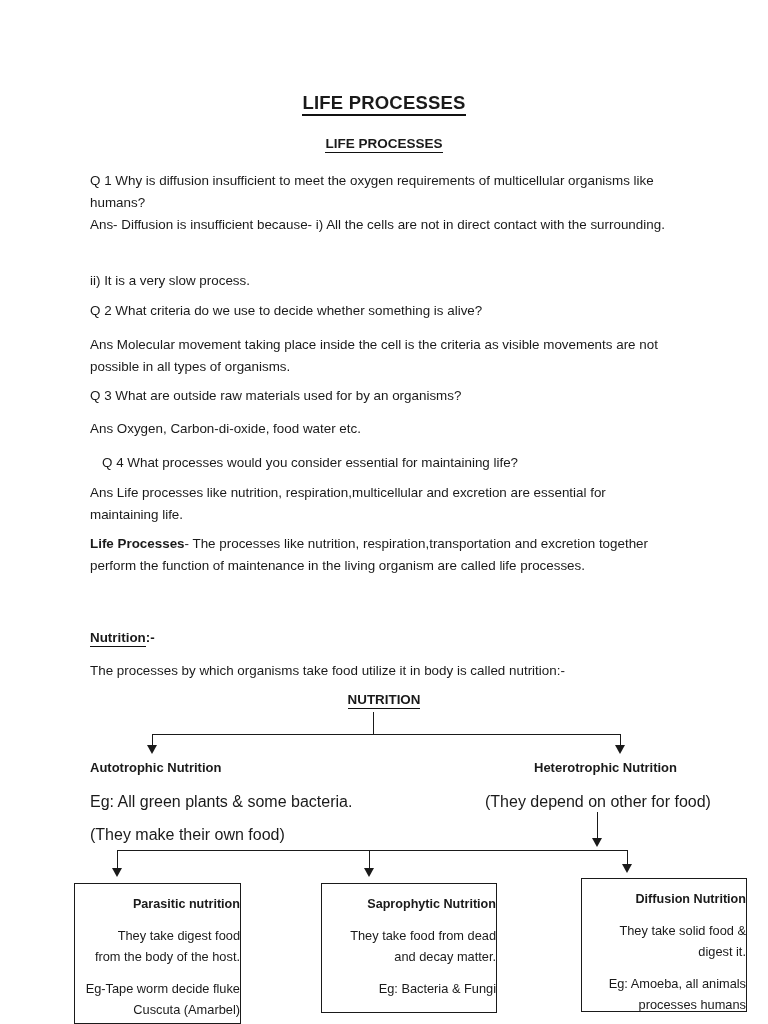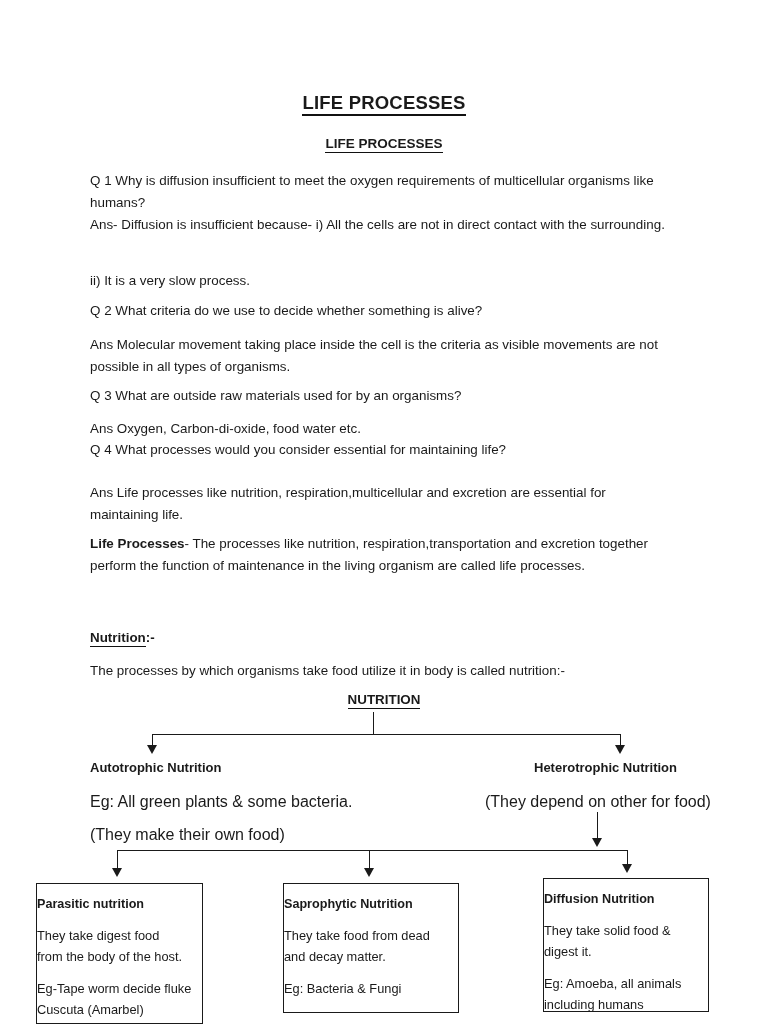--- a/index.html
+++ b/index.html
@@ -121,22 +121,23 @@
     border-right: 5px solid transparent;
     border-top: 9px solid #1a1a1a;
   }
 
   
   .nbox {
     position: absolute;
     border: 1.4px solid #1a1a1a;
     background: #fff;
     box-sizing: border-box;
-    text-align: left;
+    text-align: right;
     padding-top: 10px;
+    margin-left: 38px;
   }
   .nbox .bx-title {
     font-size: 12.6px;
     font-weight: bold;
     line-height: 20px;
   }
   .nbox .bx-line {
     font-size: 12.8px;
     line-height: 21px;
   }
@@ -154,21 +155,21 @@
     <span>LIFE PROCESSES</span>
   </div>
 
   <div class="para" style="top:170px;">Q 1  Why is diffusion insufficient to meet the oxygen requirements of multicellular organisms like humans?</div>
   <div class="para" style="top:214px;">Ans- Diffusion is insufficient because- i) All the cells are not in direct contact with the surrounding.</div>
   <div class="para" style="top:270px;">ii) It is a very slow process.</div>
   <div class="para" style="top:300px;">Q 2 What criteria do we use to decide whether something is alive?</div>
   <div class="para" style="top:334px;">Ans Molecular movement taking place inside the cell is the criteria as visible movements are not possible in all types of organisms.</div>
   <div class="para" style="top:385px;">Q 3 What are outside raw materials used for by an organisms?</div>
   <div class="para" style="top:418px;">Ans Oxygen, Carbon-di-oxide, food water etc.</div>
-  <div class="para" style="top:439px;">Q 4 What processes would you consider essential for maintaining life?</div>
+  <div class="para" style="top:452px;margin-left:12px;">Q 4 What processes would you consider essential for maintaining life?</div>
   <div class="para" style="top:482px;">Ans Life processes like nutrition, respiration,multicellular and excretion are essential for maintaining life.</div>
 
   <div class="para" style="top:533px;"><b>Life Processes</b><span>- The processes like nutrition, respiration,transportation and excretion together perform the function of maintenance in the living organism are called life processes.</span></div>
 
   <div class="heading-underline" style="top:627px;"><span class="u">Nutrition</span><span class="tail">:-</span></div>
 
   <div class="para" style="top:660px;">The processes by which organisms take food utilize it in body is called nutrition:-</div>
 
   <div class="chart-title">
     <span>NUTRITION</span>
@@ -224,16 +225,16 @@
     <div class="bx-line">Eg: Bacteria &amp; Fungi</div>
   </div>
 
   <div class="nbox" style="left:543px; top:878px; width:166px; height:134px;">
     <div class="bx-title">Diffusion Nutrition</div>
     <div class="bx-gap"></div>
     <div class="bx-line">They take solid food &amp;</div>
     <div class="bx-line">digest it.</div>
     <div class="bx-gap"></div>
     <div class="bx-line">Eg: Amoeba, all animals</div>
-    <div class="bx-line">including humans</div>
+    <div class="bx-line">processes humans</div>
   </div>
 
 </div>
 
 </body></html>

